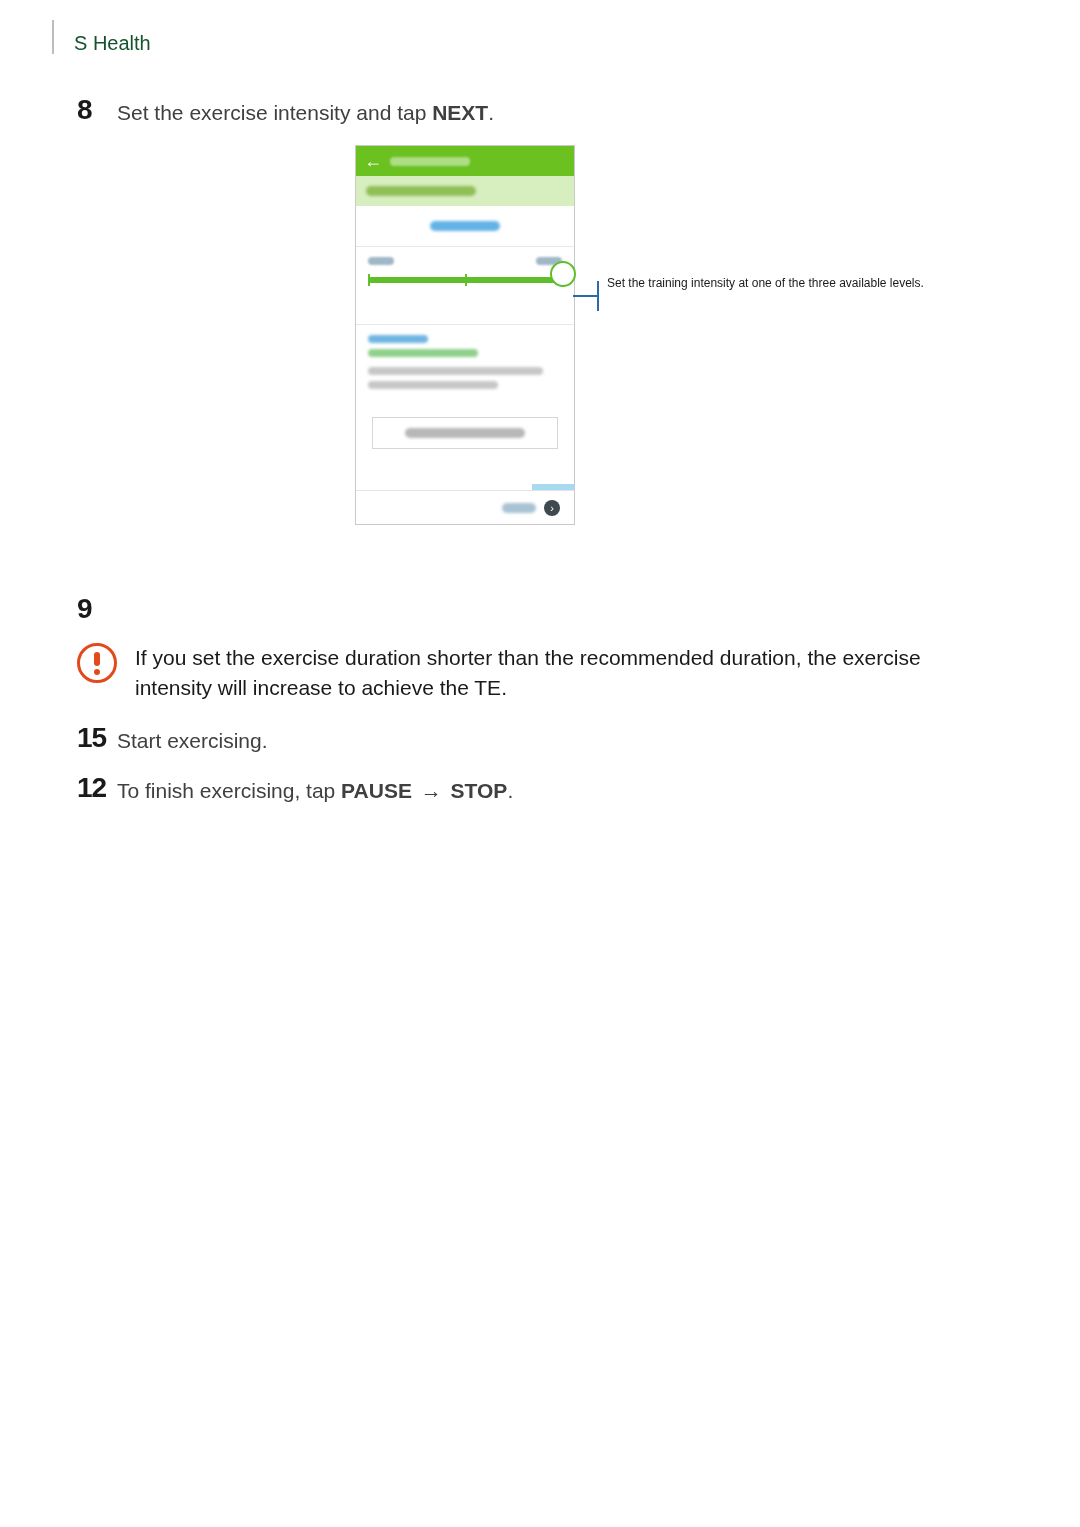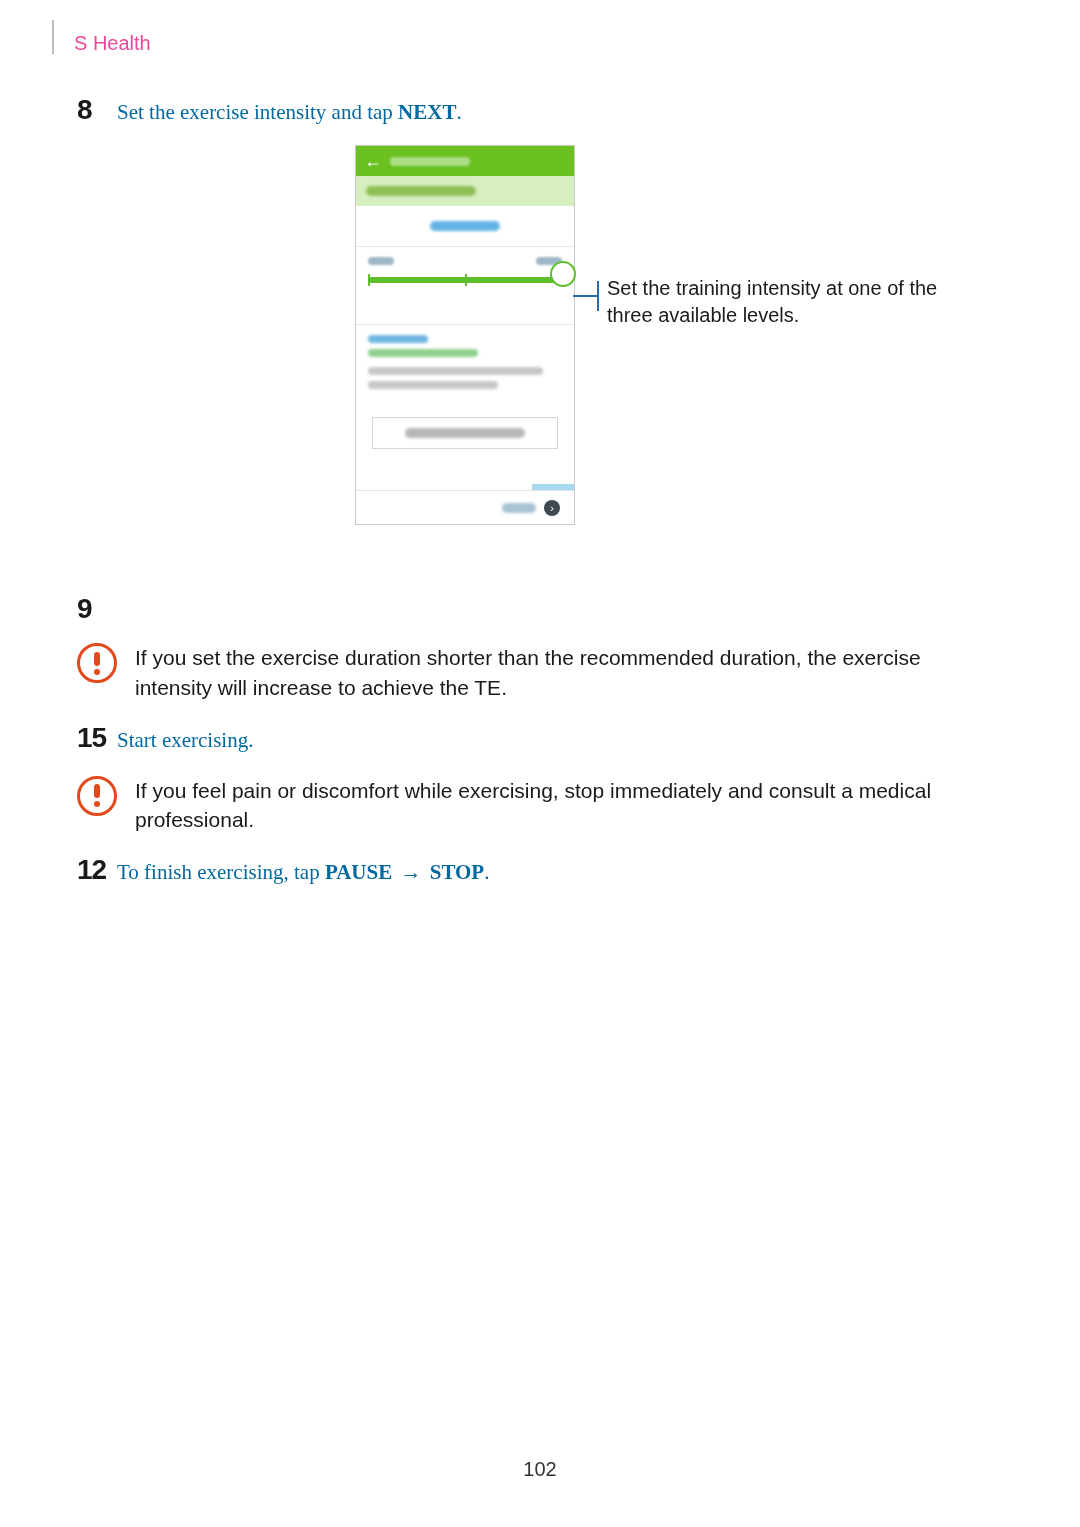--- a/index.html
+++ b/index.html
@@ -23,21 +23,21 @@
     top: 20px;
     width: 2px;
     height: 34px;
     background: #bdbdbd;
   }
   .header-title {
     position: absolute;
     left: 74px;
     top: 32px;
     font-size: 20px;
-    color: #ec4899;
+    color: #14532d;
   }
   .content {
     position: absolute;
     left: 77px;
     right: 80px;
     top: 96px;
   }
   .step {
     display: flex;
     align-items: flex-start;
@@ -49,23 +49,22 @@
     min-width: 34px;
     line-height: 1;
     color: #1a1a1a;
     font-family: "Segoe UI Semibold", "Helvetica Neue", Arial, sans-serif;
     margin-right: 6px;
     letter-spacing: -1px;
   }
   .step-body {
     font-size: 21px;
     line-height: 1.4;
-    color: #0369a1;
+    color: #404040;
     padding-top: 2px;
-    font-family: Liberation Serif, serif;
   }
   .step-body b { font-weight: 700; }
   .arrow { margin: 0 3px; }
   .callout {
     display: flex;
     align-items: flex-start;
     margin: 4px 0 22px 0;
   }
   .callout-icon {
     width: 34px;
@@ -217,21 +216,21 @@
     position:absolute; right:0; bottom:34px;
     width:42px; height:6px; background:#a7d9f0;
   }
 
   .annot-line {
     position: absolute;
     background: #2a6aa8;
   }
   .annot-text {
     position: absolute;
-    font-size: 20px;
+    font-size: 12px;
     line-height: 1.35;
     color: #1a1a1a;
   }
 
   .page-number {
     position: absolute;
     bottom: 46px;
     left: 0; right: 0;
     text-align: center;
     font-size: 20px;
@@ -313,34 +312,24 @@
       </div>
       <div class="callout-text">If you set the exercise duration shorter than the recommended duration, the exercise intensity will increase to achieve the TE.</div>
     </div>
 
 
     <div class="step">
       <div class="step-num">15</div>
       <div class="step-body">Start exercising.</div>
     </div>
 
-    <div class="callout">
-      <div class="callout-icon">
-        <span class="bang">
-            <span class="bar"></span>
-            <span class="dot"></span>
-          </span>
-      </div>
-      <div class="callout-text">If you feel pain or discomfort while exercising, stop immediately and consult a medical professional.</div>
-    </div>
 
     <div class="step">
       <div class="step-num">12</div>
       <div class="step-body">
         <span>To finish exercising, tap </span><b>PAUSE</b><span class="arrow"> → </span><b>STOP</b><span>.</span>
       </div>
     </div>
 
 
   </div>
 
-  <div class="page-number">102</div>
 </div>
 
 </body></html>

